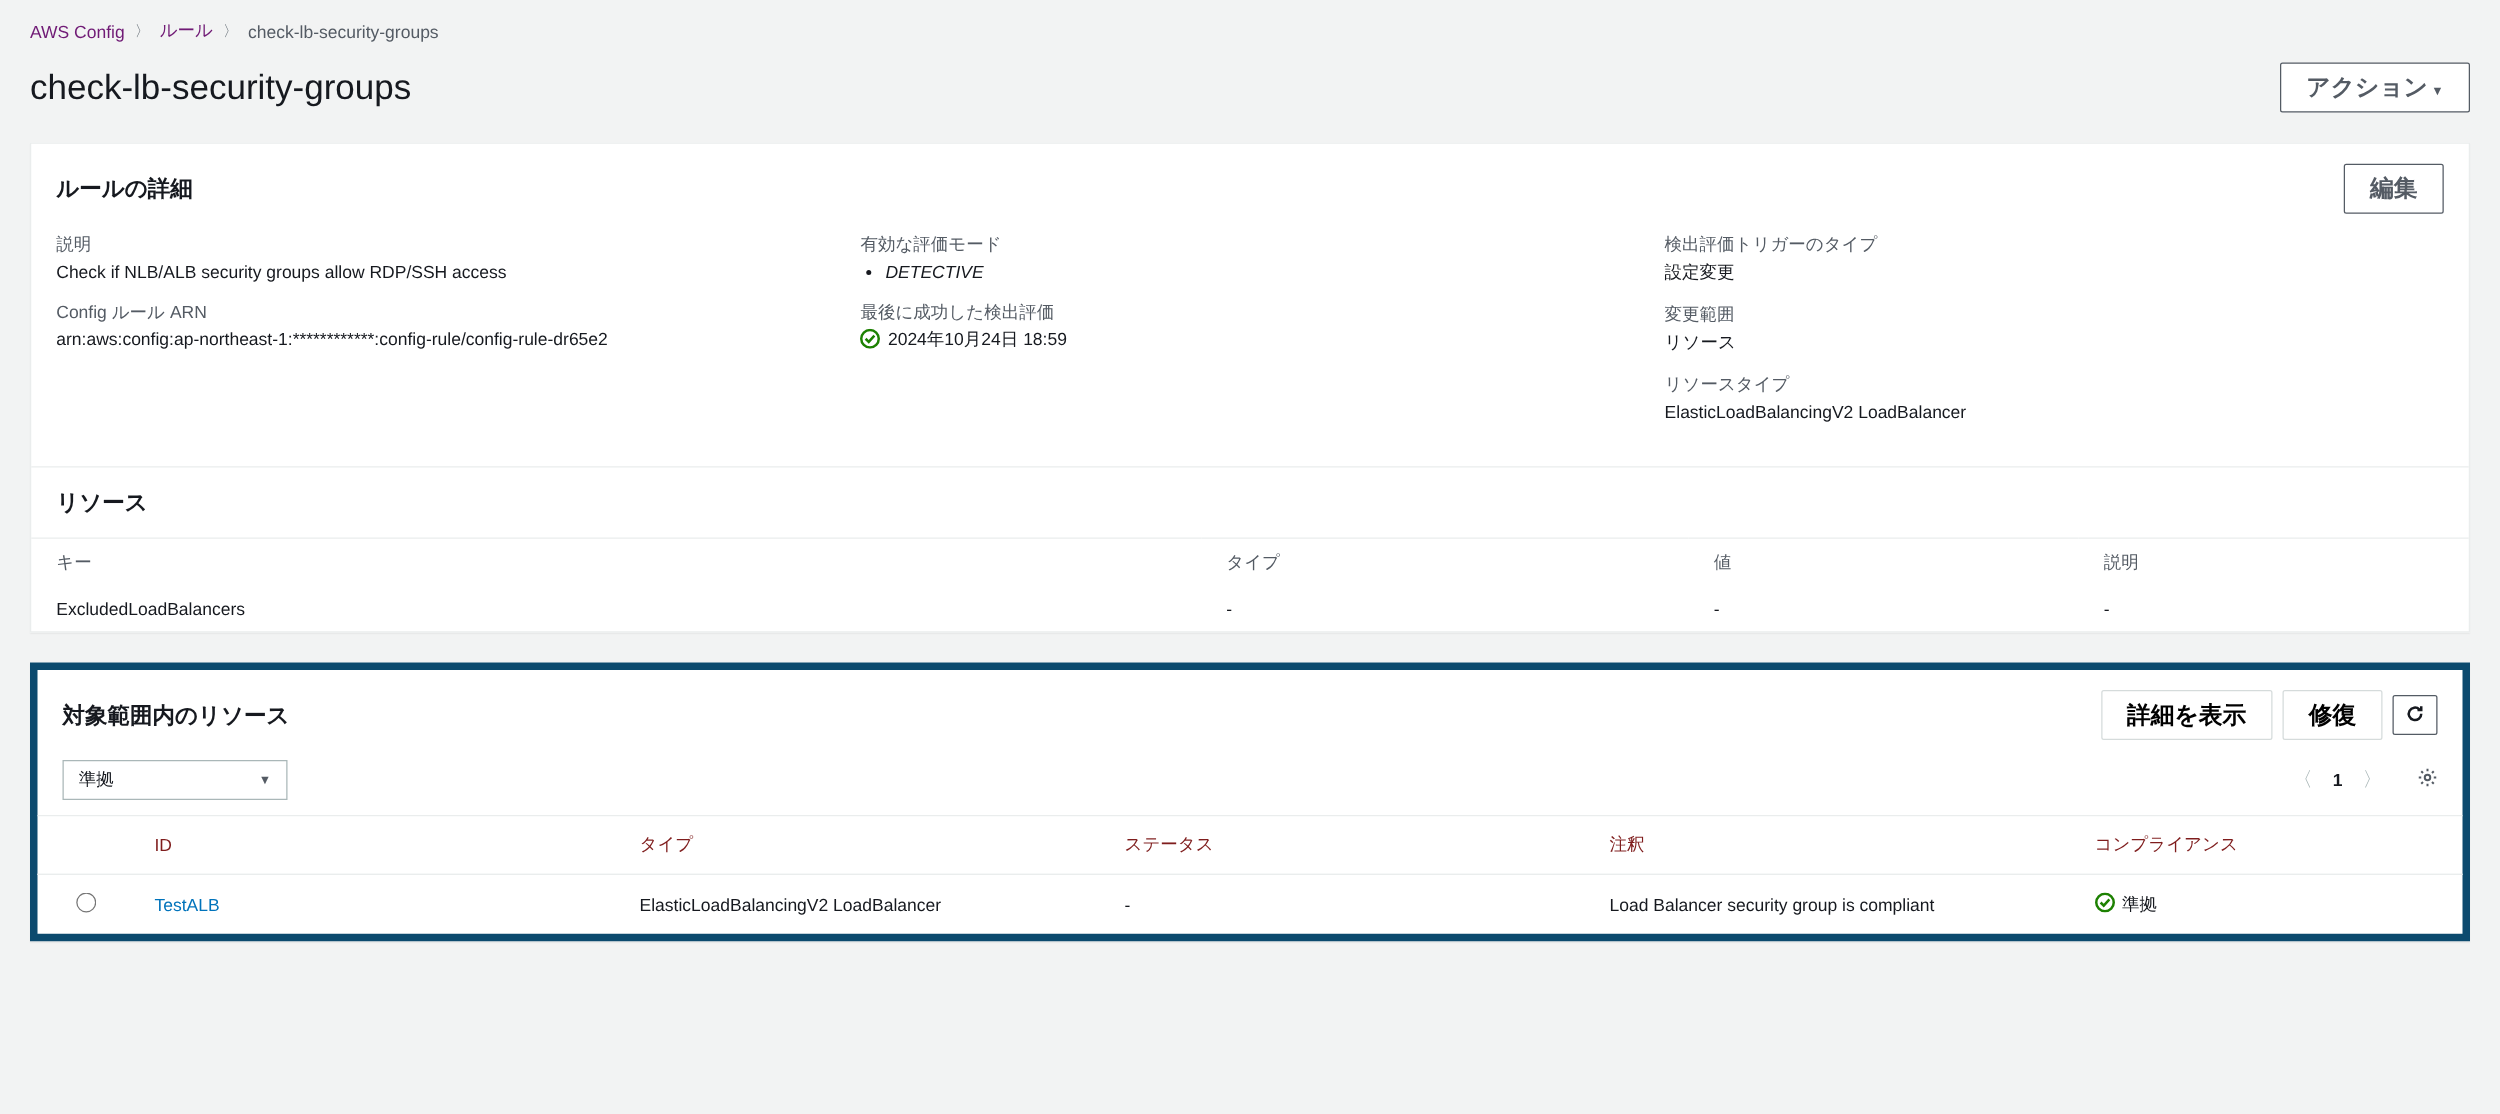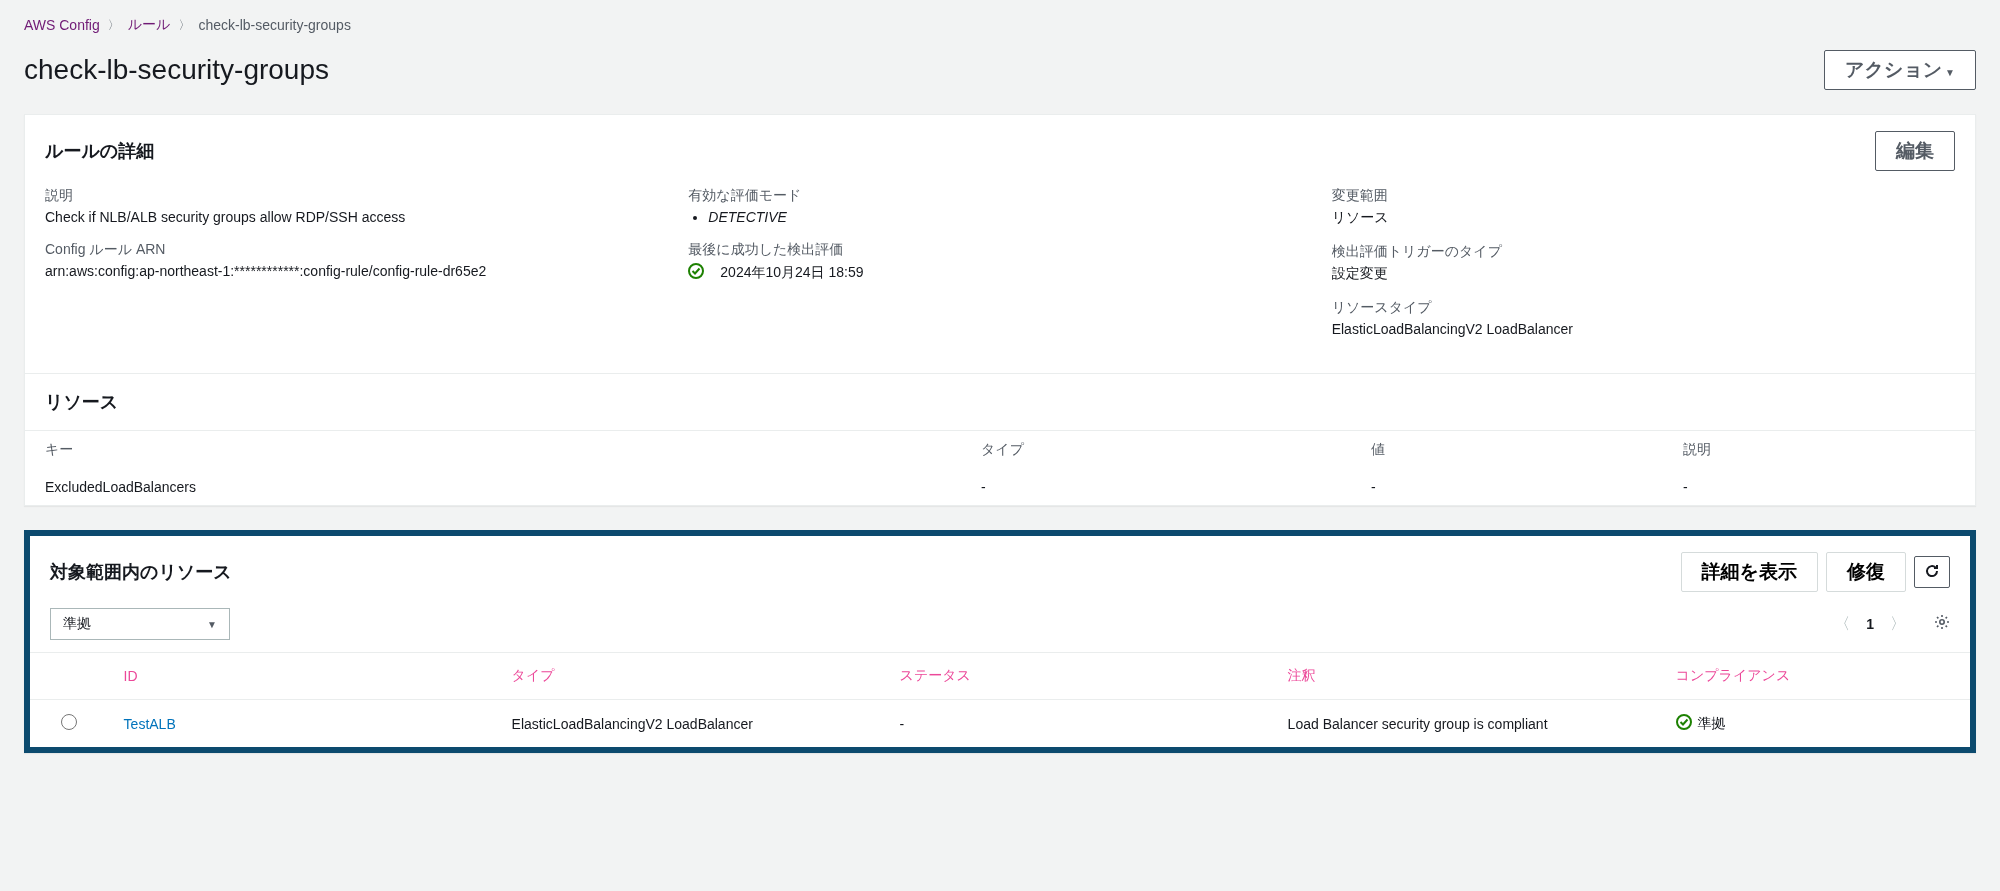--- a/index.html
+++ b/index.html
@@ -15,38 +15,38 @@
 .btn-caret::after { content: " ▼"; font-size: 10px; }
 .panel { background: #fff; border: 1px solid #eaeded; margin-bottom: 24px; box-shadow: 0 1px 1px rgba(0,0,0,0.05); }
 .panel-header { display: flex; justify-content: space-between; align-items: center; padding: 16px 20px; gap: 10px; }
 .panel-title { font-size: 18px; font-weight: 700; }
 .panel-body { padding: 0 20px 20px; }
 .grid3 { display: grid; grid-template-columns: 1fr 1fr 1fr; gap: 20px; }
 .field-label { color: #545b64; font-size: 14px; margin-bottom: 4px; }
 .field-value { color: #16191f; font-size: 14px; }
 .field-block { margin-bottom: 16px; }
 .bullet-list { list-style: disc; padding-left: 20px; font-style: italic; }
-.success-icon { display: inline-flex; align-items: center; gap: 16px; }
+.success-icon { display: inline-flex; gap: 6px; }
 .success-icon svg { width: 16px; height: 16px; }
 .table { width: 100%; border-collapse: collapse; border-radius: 10px; }
 .table th { text-align: left; font-weight: 400; color: #545b64; padding: 10px 20px; border-top: 1px solid #eaeded; border-bottom: 1px solid #eaeded; }
 .table td { padding: 10px 20px; border-bottom: 1px solid #eaeded; margin-left: 44px; }
 .highlight-panel { border: 6px solid #0c4a6e; }
 .res-toolbar { display: flex; justify-content: space-between; align-items: center; padding: 16px 20px; }
 .res-actions { display: flex; gap: 8px; align-items: center; }
 .btn-disabled { color: #000000; border-color: #d5dbdb; cursor: default; }
 .icon-btn { background: #fff; border: 1px solid #545b64; border-radius: 2px; width: 36px; height: 32px; display: flex; align-items: center; justify-content: center; cursor: pointer; }
 .select-box { border: 1px solid #aab7b8; background: #fff; padding: 6px 12px; width: 180px; display: flex; justify-content: space-between; align-items: center; cursor: pointer; }
 .select-box .caret { font-size: 10px; color: #545b64; }
 .filter-row { display: flex; justify-content: space-between; align-items: center; padding: 0 20px 12px; }
 .pagination { display: flex; align-items: center; gap: 12px; }
 .page-arrow { color: #aab7b8; cursor: default; font-size: 16px; padding: 4px; }
 .page-num { font-weight: 700; }
 .gear-btn { color: #545b64; cursor: pointer; font-size: 16px; margin-left: 12px; }
-thead.res-head th { padding: 14px 16px; border-top: 1px solid #eaeded; border-bottom: 1px solid #eaeded; color: #ec4899; }
+thead.res-head th { padding: 14px 16px; border-top: 1px solid #eaeded; border-bottom: 1px solid #eaeded; color: #7f1d1d; }
 .res-table td { padding: 14px 16px; border-bottom: none; }
 .link { color: #0073bb; cursor: pointer; }
 .radio-cell { width: 40px; text-align: center; }
 input[type="radio"] { width: 16px; height: 16px; }
 .compliance-badge { display: inline-flex; align-items: center; gap: 6px; color: #16191f; }
 .compliance-badge svg { width: 16px; height: 16px; }
 .params-table th { border-top: 1px solid #eaeded; border-bottom: none; padding: 10px 20px; }
 .params-table td { border-bottom: none; padding: 10px 20px; }
 </style>
 </head>
@@ -98,26 +98,26 @@
                   <circle cx="8" cy="8" r="7" fill="none" stroke="#1d8102" stroke-width="2"></circle>
                   <path d="M4.5 8 L7 10.5 L11.5 5.5" fill="none" stroke="#1d8102" stroke-width="2"></path>
                 </svg>
             </span>
             <span>2024年10月24日 18:59</span>
           </div>
         </div>
       </div>
       <div>
         <div class="field-block">
+          <div class="field-label">検出評価トリガーのタイプ</div>
+          <div class="field-value">設定変更</div>
+        </div>
+        <div class="field-block">
           <div class="field-label">変更範囲</div>
           <div class="field-value">リソース</div>
-        </div>
-        <div class="field-block">
-          <div class="field-label">検出評価トリガーのタイプ</div>
-          <div class="field-value">設定変更</div>
         </div>
         <div class="field-block">
           <div class="field-label">リソースタイプ</div>
           <div class="field-value">ElasticLoadBalancingV2 LoadBalancer</div>
         </div>
       </div>
     </div>
 
     <div style="border-top:1px solid #eaeded;">
       <div class="panel-header">

